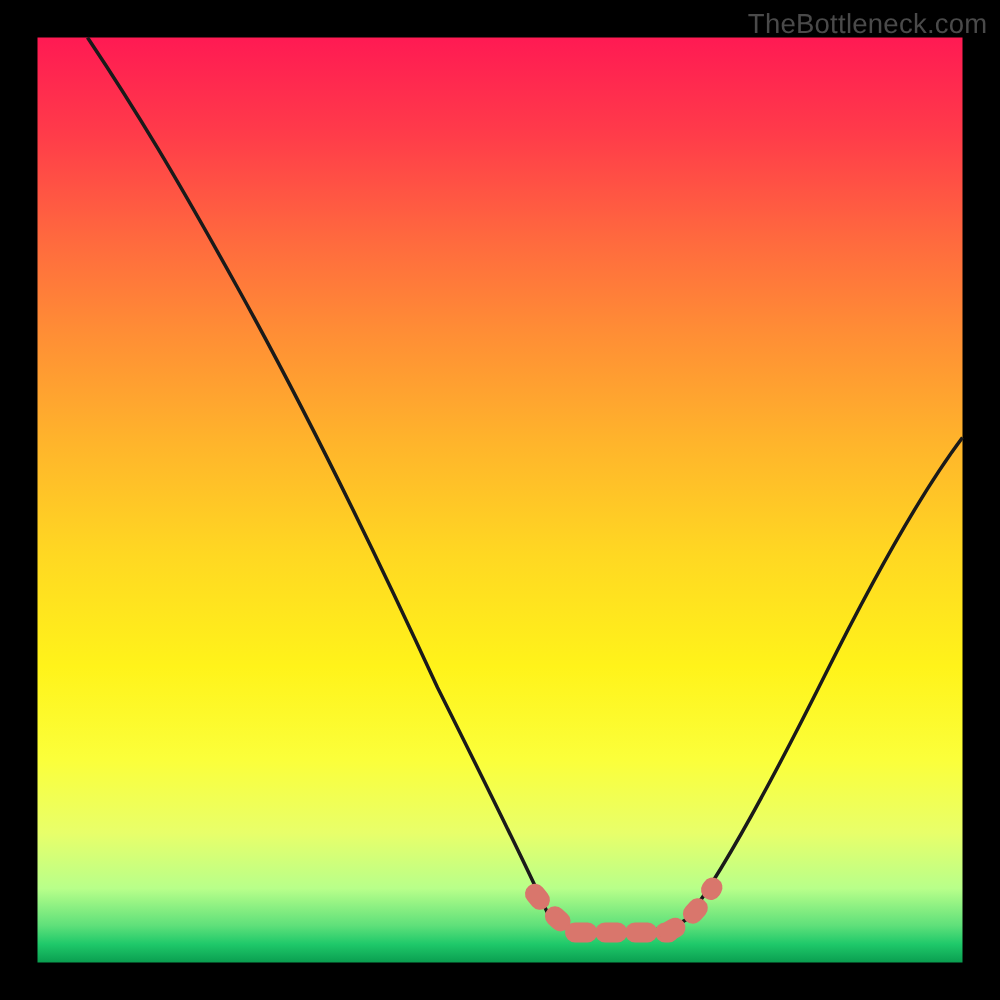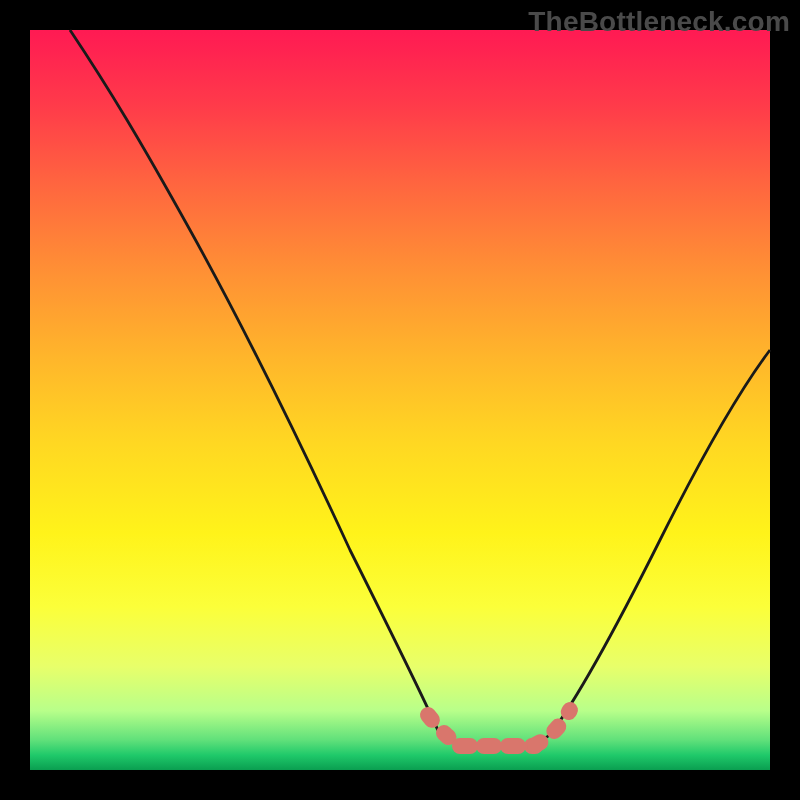--- a/index.html
+++ b/index.html
@@ -30,22 +30,22 @@
       #b8ff8a 92%,
       #5fe07a 96%,
       #1fc96a 98%,
       #0a9e50 100%);
   }
   .watermark {
     position: absolute;
     top: 6px;
     right: 10px;
     color: #4a4a4a;
-    font-size: 28px;
-    font-weight: 700;
+    font-size: 22px;
+    font-weight: 400;
     letter-spacing: 0.2px;
     user-select: none;
   }
   svg.curves {
     position: absolute;
     left: 30px;
     top: 30px;
     width: 740px;
     height: 740px;
     overflow: visible;

